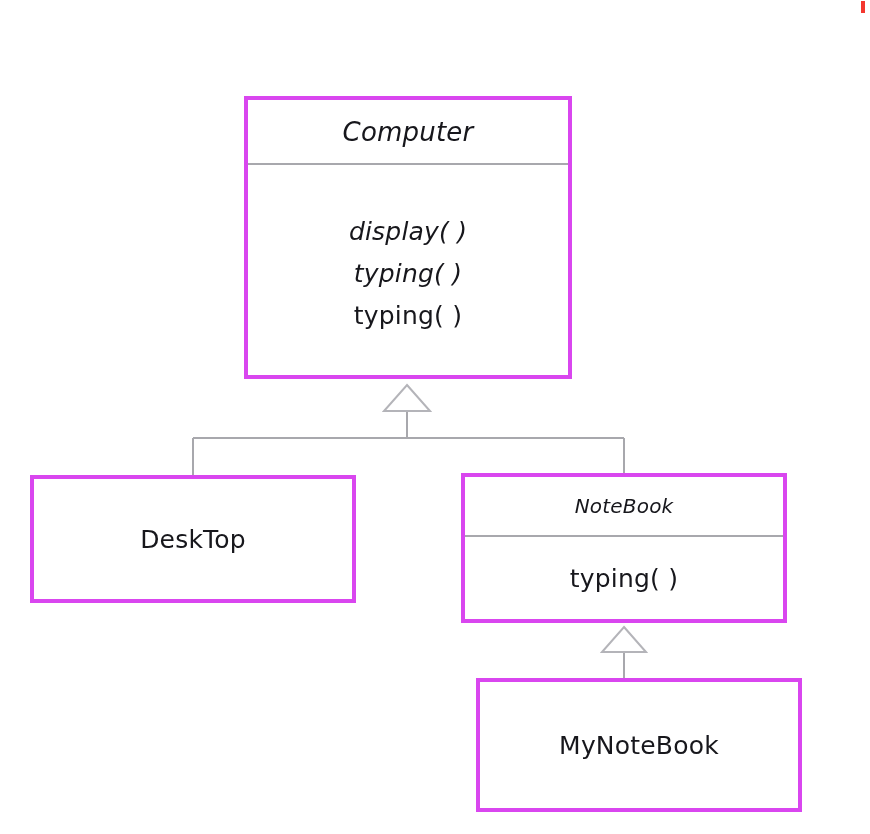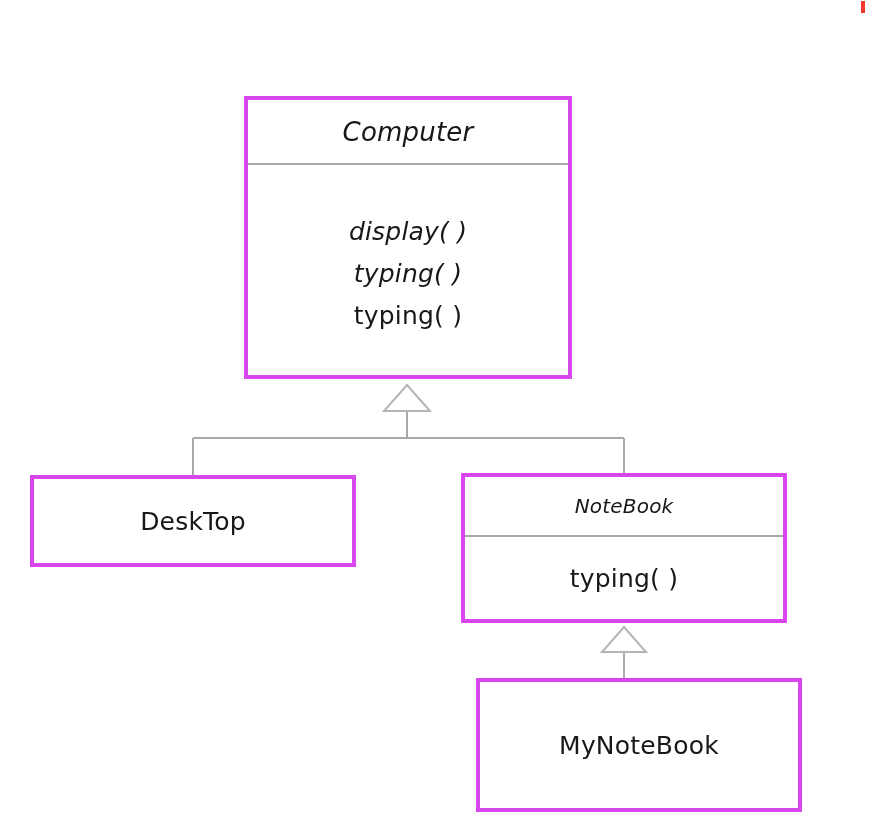--- a/index.html
+++ b/index.html
@@ -79,21 +79,21 @@
   }
   #class-computer .member {
     font-size: 25px;
   }
 
   
   #class-desktop {
     left: 30px;
     top: 475px;
     width: 326px;
-    height: 92px;
+    height: 128px;
   }
   #class-desktop .class-header {
     height: 100%;
     font-size: 25px;
   }
 
   
   #class-notebook {
     left: 461px;
     top: 473px;

